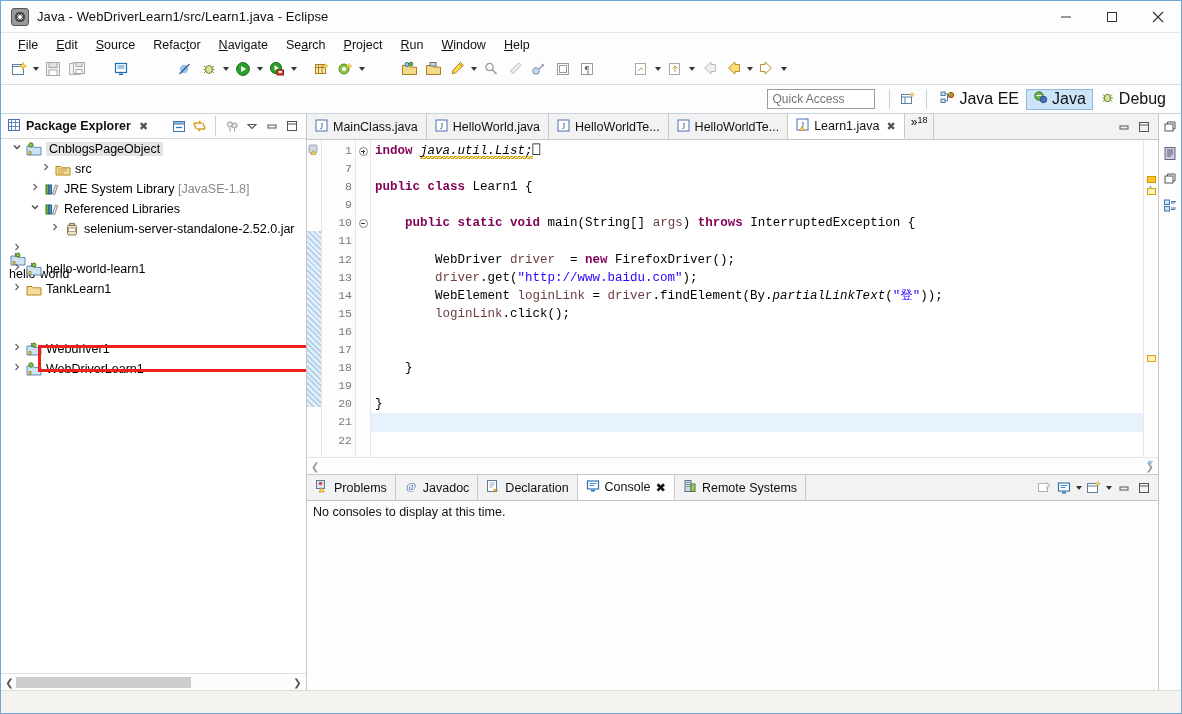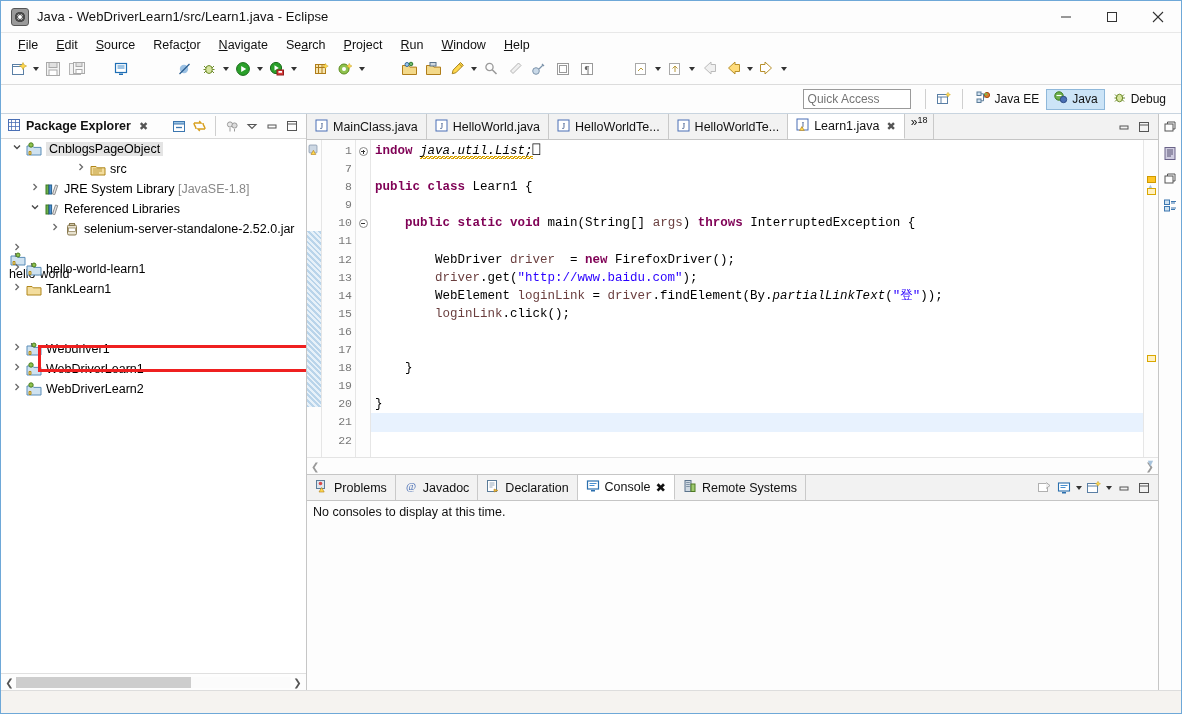--- a/index.html
+++ b/index.html
@@ -65,21 +65,21 @@
     background:#fdfdfd;border-bottom:1px solid #c8d4df;padding-right:8px;
   }
   .quick-access{
     width:108px;height:20px;border:1px solid #9a9a9a;background:#fff;
     font-size:12px;color:#555;padding:0 4px;box-sizing:border-box;line-height:18px;
     margin-right:8px;
   }
   .persp-sep{width:1px;height:20px;background:#cfcfcf;margin:0 6px;}
   .persp-btn{
     display:flex;align-items:center;gap:4px;padding:2px 6px;height:21px;box-sizing:border-box;
-    font-size:12px;color:#111;cursor:default;border:1px solid transparent;
+    font-size:16px;color:#111;cursor:default;border:1px solid transparent;
   }
   .persp-btn.active{background:#cce4f7;border:1px solid #8fb8da;}
 
   
   .main{flex:1 1 auto;display:flex;min-height:0;background:#f4f4f4;}
 
   
   .left{
     width:305px;flex:0 0 305px;display:flex;flex-direction:column;
     background:#fdfdfd;border-right:1px solid #c6c6c6;min-height:0;
@@ -560,21 +560,21 @@
           <span class="ticon">
             <svg width="16" height="15" viewBox="0 0 16 15">
                 <path d="M1 4h5.5l1.2 1.4H15V13H1z" fill="#cfe2f0" stroke="#5b8db8"></path>
                 <circle cx="5" cy="3" r="2.2" fill="#8fc24e" stroke="#4d8020"></circle>
                 <path d="M3 9.5h2v3H3z" fill="#f0d47a" stroke="#b08c1e"></path>
               </svg>
           </span>
           <span class="tlabel sel-bg">CnblogsPageObject</span>
         </div>
 
-        <div class="trow" style="padding-left:37px;margin-left:35px;">
+        <div class="trow" style="padding-left:37px;">
           <span class="twist">
               <svg width="10" height="10" viewBox="0 0 10 10">
                 <path d="M3.5 2l3 3-3 3" fill="none" stroke="#6a6a6a" stroke-width="1.3"></path>
               </svg>
             </span>
           <span class="ticon">
             <svg width="16" height="15" viewBox="0 0 16 15">
                 <path d="M1 4.5h5l1.2 1.3H15V13H1z" fill="#f3dd9e" stroke="#b0861a"></path>
                 <path d="M3 7h9M3 9h9M3 11h6" stroke="#b0861a" stroke-width=".7"></path>
               </svg>
@@ -704,35 +704,20 @@
           <span class="ticon">
             <svg width="16" height="15" viewBox="0 0 16 15">
                 <path d="M1 4h5.5l1.2 1.4H15V13H1z" fill="#cfe2f0" stroke="#5b8db8"></path>
                 <circle cx="5" cy="3" r="2.2" fill="#8fc24e" stroke="#4d8020"></circle>
                 <path d="M3 9.5h2v3H3z" fill="#f0d47a" stroke="#b08c1e"></path>
               </svg>
           </span>
           <span class="tlabel">WebDriverLearn1</span>
         </div>
 
-        <div class="trow" style="padding-left:8px;">
-          <span class="twist">
-              <svg width="10" height="10" viewBox="0 0 10 10">
-                <path d="M3.5 2l3 3-3 3" fill="none" stroke="#6a6a6a" stroke-width="1.3"></path>
-              </svg>
-            </span>
-          <span class="ticon">
-            <svg width="16" height="15" viewBox="0 0 16 15">
-                <path d="M1 4h5.5l1.2 1.4H15V13H1z" fill="#cfe2f0" stroke="#5b8db8"></path>
-                <circle cx="5" cy="3" r="2.2" fill="#8fc24e" stroke="#4d8020"></circle>
-                <path d="M3 9.5h2v3H3z" fill="#f0d47a" stroke="#b08c1e"></path>
-              </svg>
-          </span>
-          <span class="tlabel">WebDriverLearn2</span>
-        </div>
 
         <div class="redbox"></div>
       </div>
 
       <div class="hscroll">
         <div class="hs-arrow">❮</div>
         <div class="hs-track">
             <div class="hs-thumb"></div>
           </div>
         <div class="hs-arrow">❯</div>

